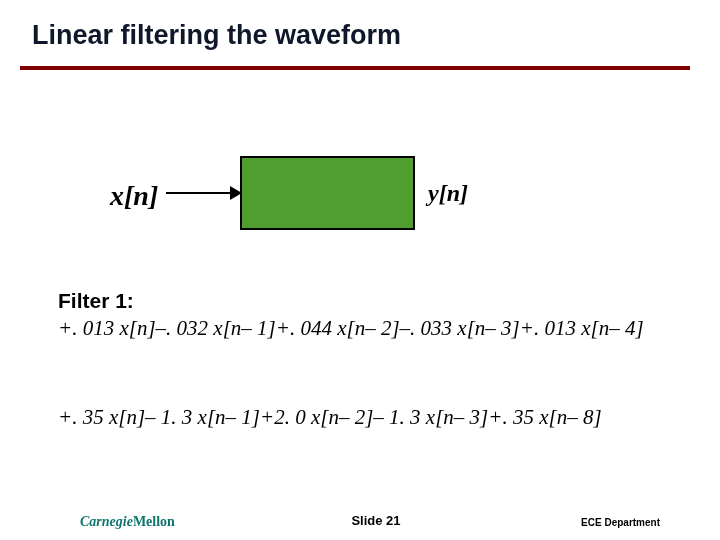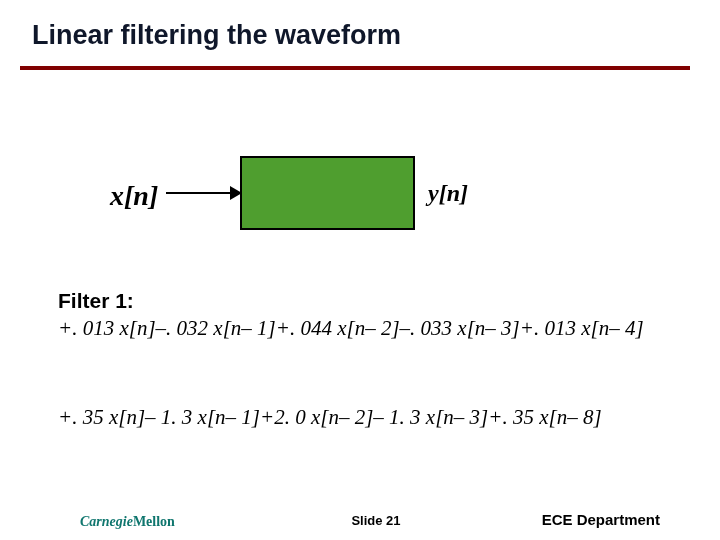--- a/index.html
+++ b/index.html
@@ -112,21 +112,21 @@
     text-align: center;
     font-family: Arial, Helvetica, sans-serif;
     font-size: 13px;
     font-weight: bold;
   }
   .footer-dept {
     position: absolute;
     bottom: 12px;
     right: 60px;
     font-family: Arial, Helvetica, sans-serif;
-    font-size: 15px;
+    font-size: 10px;
     font-weight: bold;
   }
   .logo {
     position: absolute;
     bottom: 10px;
     left: 32px;
     font-family: Georgia, "Times New Roman", serif;
     font-size: 14px;
     color: #0f766e;
     font-weight: bold;

